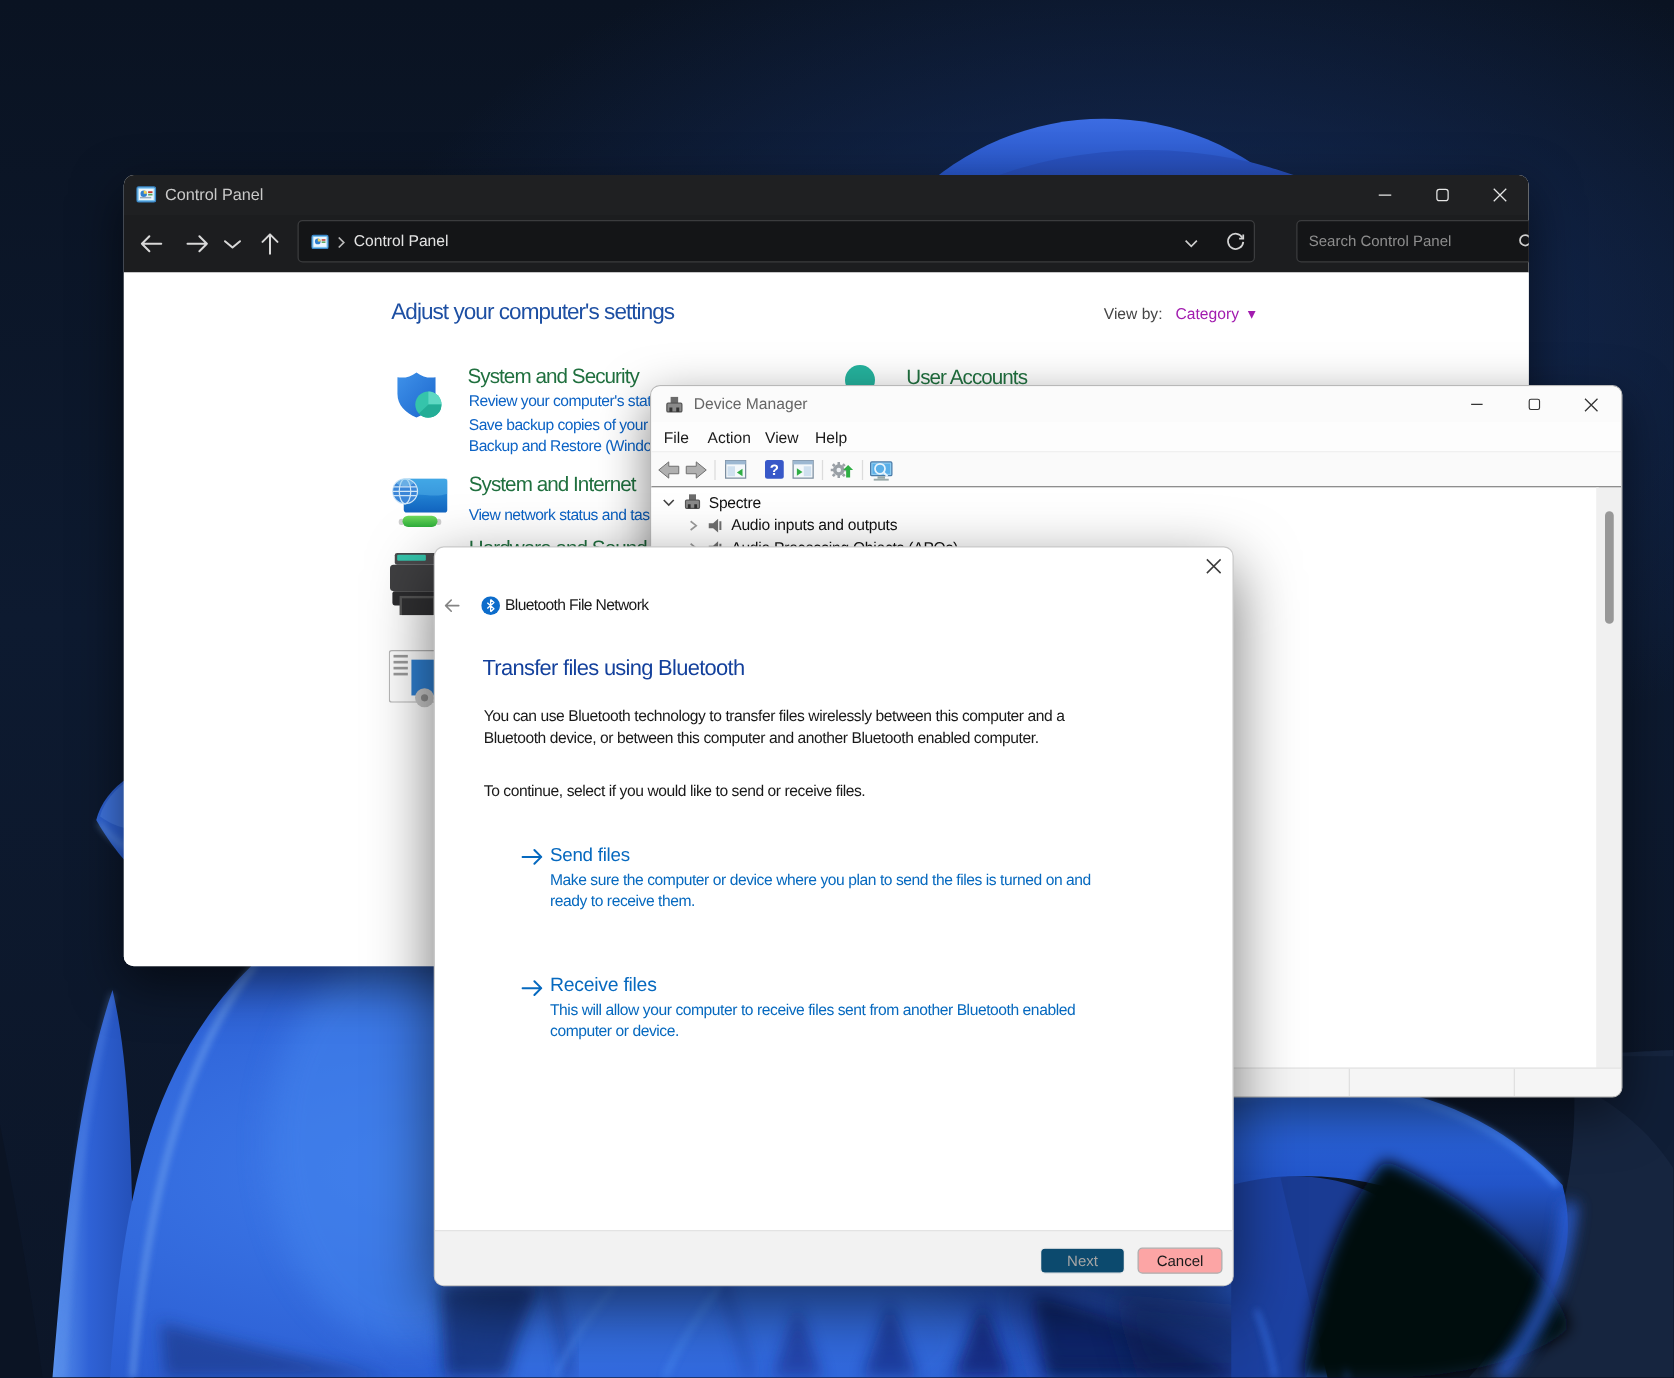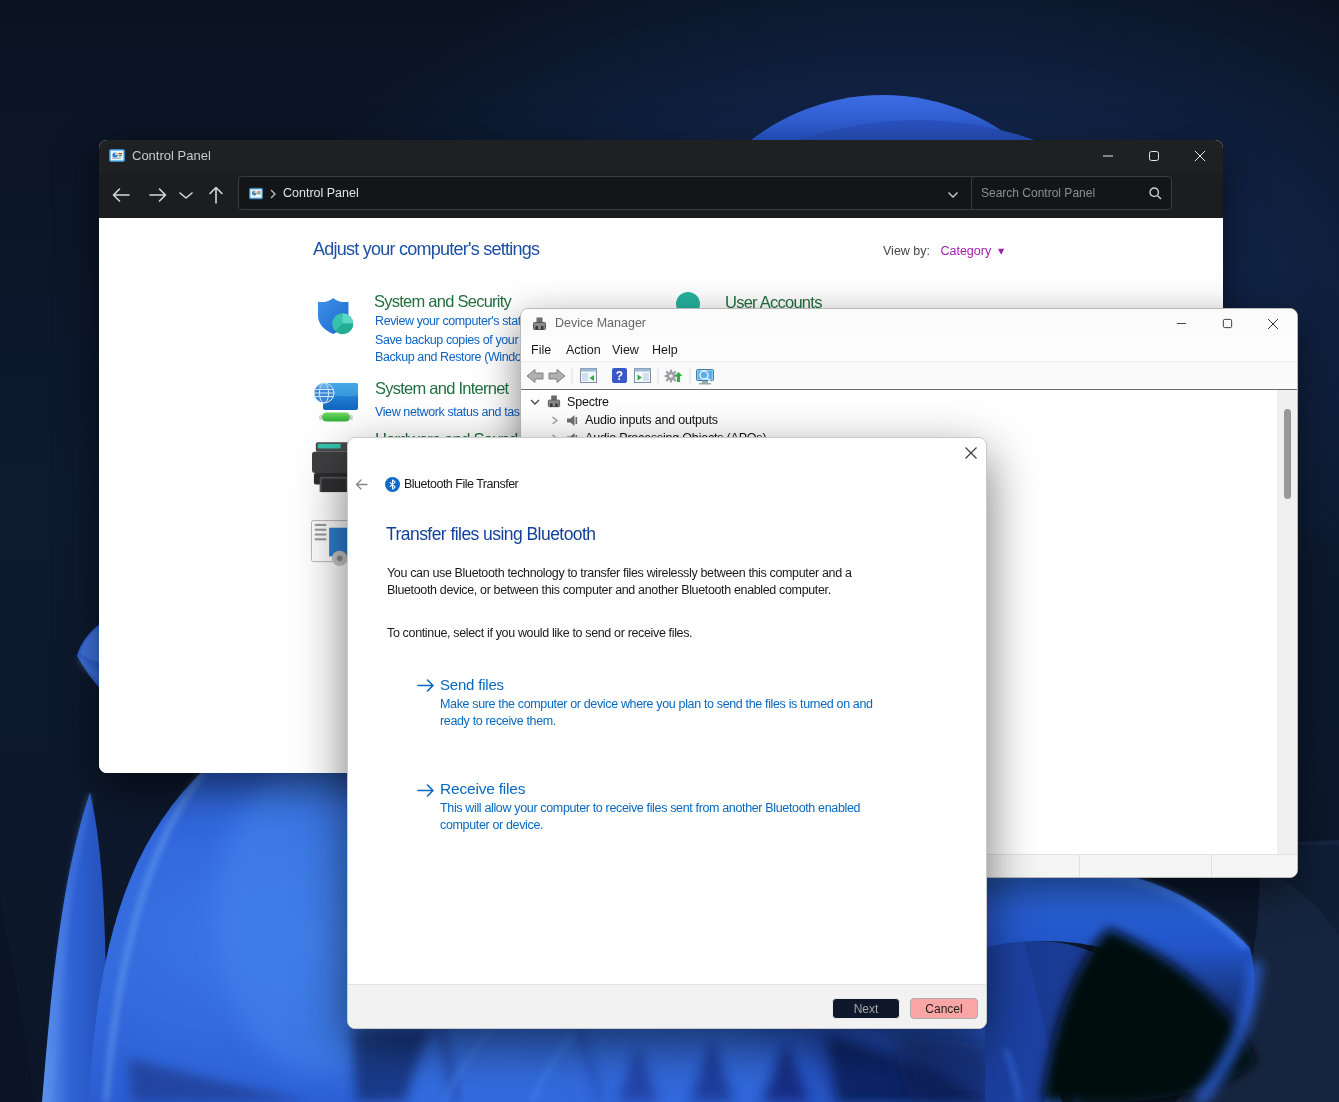--- a/index.html
+++ b/index.html
@@ -25,21 +25,21 @@
 #dm-toolb{position:absolute;left:0;top:53px;width:100%;height:28px;background:#fafafa;border-bottom:1px solid #6b6b6b;box-sizing:border-box;}
 #dm-tree{position:absolute;left:0;top:81px;width:758px;height:465px;background:#fff;}
 #dm-scroll{position:absolute;right:0;top:81px;width:20px;height:465px;background:#f0f0f0;}
 #dm-status{position:absolute;left:0;bottom:0;width:100%;height:23px;background:#f5f5f5;border-top:1px solid #e2e2e2;box-sizing:border-box;}
 .dm-mi{font-size:12.5px;color:#1a1a1a;display:inline-block;}
 .trow{position:absolute;font-size:12.5px;color:#111;white-space:nowrap;letter-spacing:-0.2px;}
 
 #bt{position:absolute;left:347px;top:437px;width:640px;height:592px;border-radius:8px;background:#fff;box-shadow:0 18px 50px rgba(0,0,0,.55);overflow:hidden;border:1px solid #c9c9c9;box-sizing:border-box;}
 #bt-footer{position:absolute;left:0;bottom:0;width:100%;height:44px;background:#f2f2f2;border-top:1px solid #e3e3e3;box-sizing:border-box;}
 .btn{position:absolute;height:21px;width:68px;border-radius:4px;font-size:12px;display:flex;align-items:center;justify-content:center;box-sizing:border-box;}
-#btn-next{left:484px;top:13px;background:#0f172a;border:1px solid #ececec;color:#a5a5a5;}
+#btn-next{left:484px;top:13px;background:#0c4a6e;border:1px solid #ececec;color:#a5a5a5;}
 #btn-cancel{left:562px;top:13px;background:#fca5a5;border:1px solid #adadad;color:#1a1a1a;}
 .bt-blue{color:#0669bf;}
 .bt-p{position:absolute;font-size:12.5px;color:#191919;line-height:16.5px;letter-spacing:-0.35px;}
 </style>
 </head>
 <body>
 <svg id="wall" width="1339" height="1102" viewBox="0 0 1339 1102">
   <defs>
     <linearGradient id="bgv" x1="0" y1="0" x2="0" y2="1">
       <stop offset="0" stop-color="#0a1322"></stop>
@@ -195,21 +195,21 @@
         </svg>
       <div class="abs" style="left:44px;top:9px;font-size:12.5px;color:#e3e3e3;">Control Panel</div>
       <svg class="abs" style="left:708px;top:14px" width="12" height="8" viewBox="0 0 12 8">
           <path d="M1.5 1.5 L6 6 L10.5 1.5" stroke="#cfcfcf" stroke-width="1.3" fill="none"></path>
         </svg>
       <svg class="abs" style="left:741px;top:8px" width="17" height="17" viewBox="0 0 17 17">
           <path d="M13.9 5.2 A6.1 6.1 0 1 0 14.6 8.5" stroke="#d4d4d4" stroke-width="1.4" fill="none"></path>
           <path d="M14.6 2.6 L14.6 5.9 L11.3 5.9" stroke="#d4d4d4" stroke-width="1.4" fill="none"></path>
         </svg>
     </div>
-    <div class="dkbox" style="left:872px;width:201px;">
+    <div class="dkbox" style="left:938px;width:201px;">
       <div class="abs" style="left:9px;top:9px;font-size:12px;color:#8e8e8e;">Search Control Panel</div>
       <svg class="abs" style="left:176px;top:9px" width="15" height="15" viewBox="0 0 15 15">
           <circle cx="6.2" cy="6.2" r="4.2" stroke="#cfcfcf" stroke-width="1.4" fill="none"></circle>
           <line x1="9.4" y1="9.4" x2="13" y2="13" stroke="#cfcfcf" stroke-width="1.4"></line>
         </svg>
     </div>
   </div>
   <div id="cp-body">
     <div class="abs" style="left:214px;top:21px;font-size:18px;letter-spacing:-0.75px;color:#1d4fa3;">Adjust your computer's settings</div>
     <div class="abs" style="left:784px;top:25px;font-size:12.5px;color:#454545;">View by:&nbsp;&nbsp;&nbsp;<span style="color:#a21caf">Category&nbsp;&nbsp;▾</span></div>
@@ -409,21 +409,21 @@
   <svg class="abs" style="left:616px;top:8px" width="14" height="14" viewBox="0 0 14 14">
       <path d="M1.5 1.5 L12.5 12.5 M12.5 1.5 L1.5 12.5" stroke="#3c3c3c" stroke-width="1.2"></path>
     </svg>
   <svg class="abs" style="left:7px;top:40px" width="13" height="13" viewBox="0 0 13 13">
       <path d="M12 6.5 L1.5 6.5 M6 2 L1.5 6.5 L6 11" stroke="#848484" stroke-width="1.3" fill="none" stroke-linecap="round" stroke-linejoin="round"></path>
     </svg>
   <svg class="abs" style="left:37px;top:39px" width="15" height="15" viewBox="0 0 17 17">
       <circle cx="8.5" cy="8.5" r="8.5" fill="#0c6ccb"></circle>
       <path d="M8.5 3 L8.5 14 M8.5 3 L11.5 5.7 L5.5 11 M5.5 6 L11.5 11.3 L8.5 14" stroke="#fff" stroke-width="1.2" fill="none" stroke-linejoin="round"></path>
     </svg>
-  <div class="abs" style="left:56px;top:39px;font-size:12.5px;color:#191919;letter-spacing:-0.5px;">Bluetooth File Transfer</div>
+  <div class="abs" style="left:56px;top:39px;font-size:12.5px;color:#191919;letter-spacing:-0.5px;">Bluetooth File Network</div>
   <div class="abs" style="left:38px;top:86px;font-size:17.5px;letter-spacing:-0.55px;color:#13409c;">Transfer files using Bluetooth</div>
   <div class="bt-p" style="left:39px;top:127px;width:505px;">You can use Bluetooth technology to transfer files wirelessly between this computer and a Bluetooth device, or between this computer and another Bluetooth enabled computer.</div>
   <div class="bt-p" style="left:39px;top:187px;">To continue, select if you would like to send or receive files.</div>
   <svg class="abs" style="left:69px;top:240px" width="18" height="15" viewBox="0 0 18 15">
       <path d="M1 7.5 L16 7.5 M10.5 2 L16 7.5 L10.5 13" stroke="#0669bf" stroke-width="1.6" fill="none" stroke-linecap="round" stroke-linejoin="round"></path>
     </svg>
   <div class="abs bt-blue" style="left:92px;top:238px;font-size:15px;letter-spacing:-0.2px;">Send files</div>
   <div class="bt-p bt-blue" style="left:92px;top:258px;width:450px;color:#0669bf;">Make sure the computer or device where you plan to send the files is turned on and ready to receive them.</div>
   <svg class="abs" style="left:69px;top:345px" width="18" height="15" viewBox="0 0 18 15">
       <path d="M1 7.5 L16 7.5 M10.5 2 L16 7.5 L10.5 13" stroke="#0669bf" stroke-width="1.6" fill="none" stroke-linecap="round" stroke-linejoin="round"></path>

